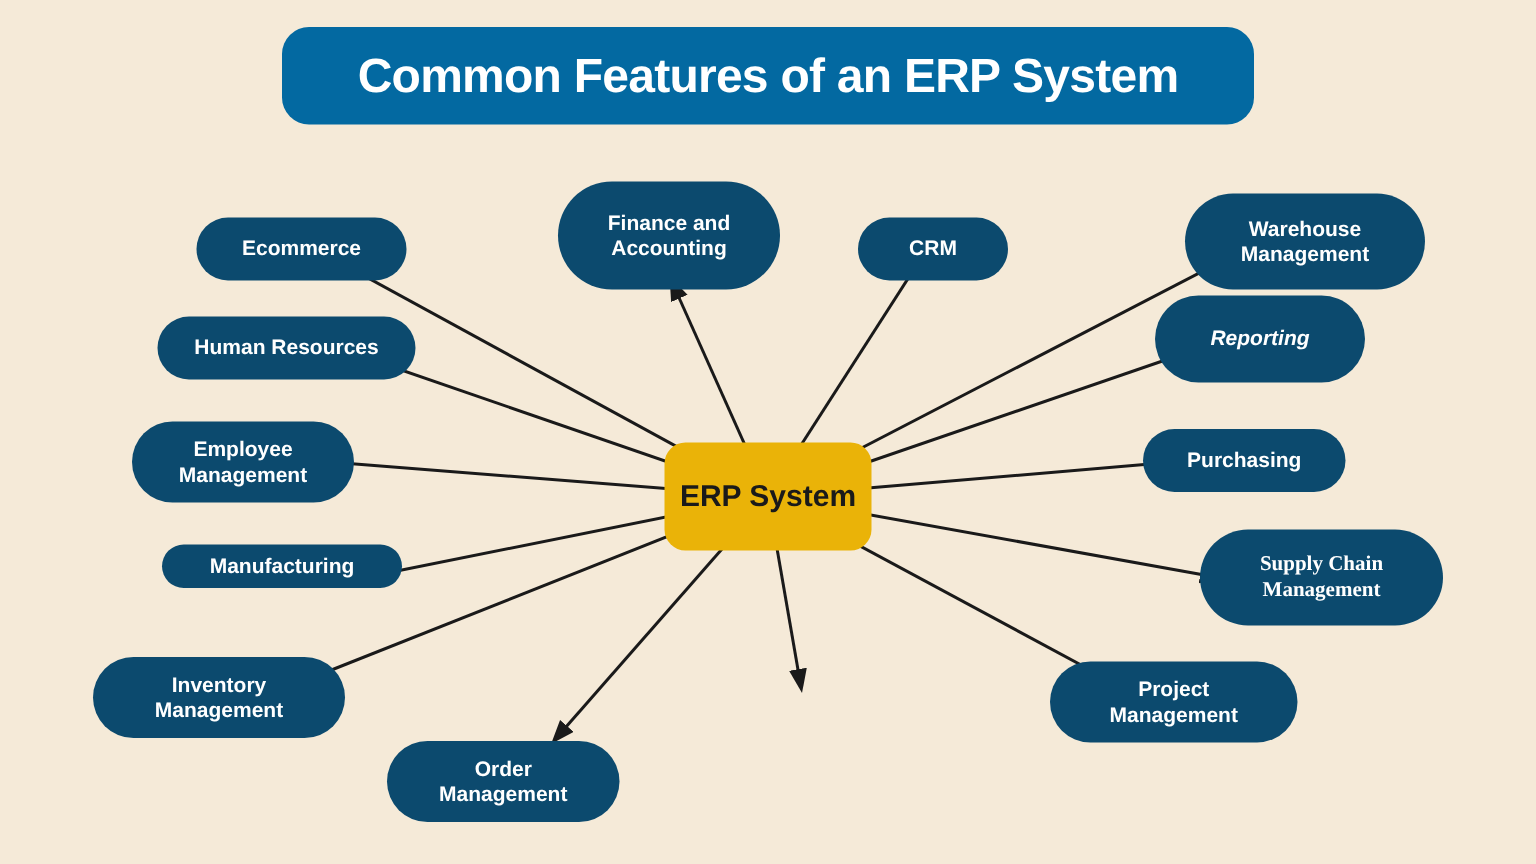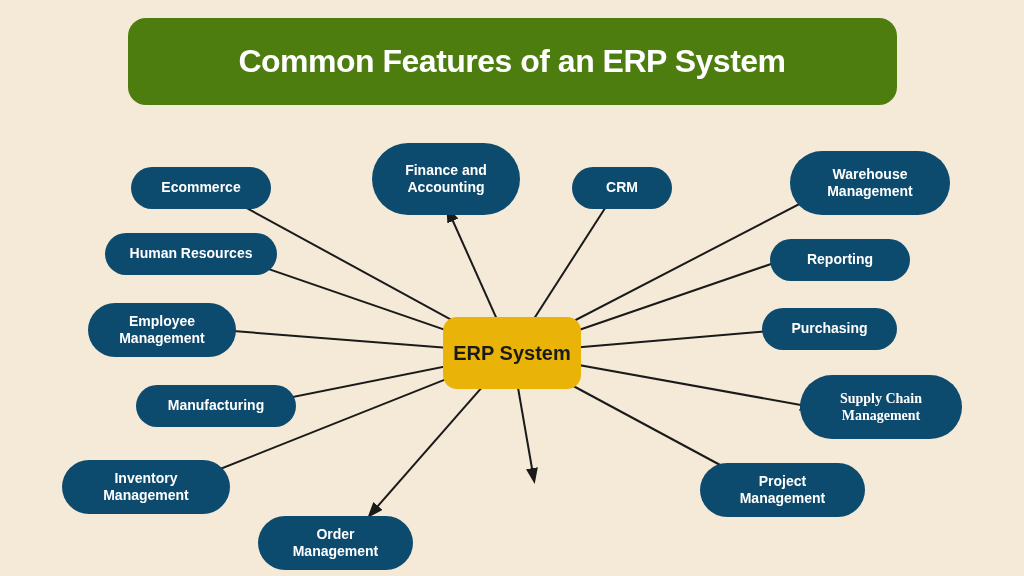--- a/index.html
+++ b/index.html
@@ -6,25 +6,25 @@
     body {
       width: 1024px;
       height: 576px;
       background-color: #f5ead8;
       font-family: 'Arial Black', 'Arial Bold', Arial, sans-serif;
       overflow: hidden;
       position: relative;
     }
 
     .title-banner {
-      background-color: #4d7c0f;
+      background-color: #0369a1;
       border-radius: 18px;
       margin: 18px auto 0;
-      width: 769px;
-      padding: 25px 30px;
+      width: 648px;
+      padding: 14px 30px;
       text-align: center;
     }
     .title-banner h1 {
       color: white;
       font-size: 32px;
       font-weight: 900;
       letter-spacing: -0.5px;
     }
 
     .diagram-area {
@@ -85,24 +85,24 @@
       height: 100%;
       z-index: 1;
     }
 
     
     #node-ecommerce       { left: 131px; top: 52px;  width: 140px; height: 42px; }
     #node-crm             { left: 572px; top: 52px;  width: 100px; height: 42px; }
     #node-warehouse       { left: 790px; top: 36px;  width: 160px; height: 64px; }
     #node-finance         { left: 372px; top: 28px;  width: 148px; height: 72px; }
     #node-hr              { left: 105px; top: 118px; width: 172px; height: 42px; }
-    #node-reporting       { left: 770px; top: 124px; width: 140px; height: 42px; }
+    #node-reporting       { left: 770px; top: 104px; width: 140px; height: 58px; font-style: italic; }
     #node-employee        { left: 88px;  top: 188px; width: 148px; height: 54px; }
     #node-purchasing      { left: 762px; top: 193px; width: 135px; height: 42px; }
-    #node-manufacturing   { left: 136px; top: 270px; width: 160px; height: 42px; }
+    #node-manufacturing   { left: 108px; top: 270px; width: 160px; height: 29px; }
     #node-supplychain     { left: 800px; top: 260px; width: 162px; height: 64px; font-family: Liberation Serif, serif; }
     #node-inventory       { left: 62px;  top: 345px; width: 168px; height: 54px; }
     #node-project         { left: 700px; top: 348px; width: 165px; height: 54px; }
     #node-order           { left: 258px; top: 390px; width: 155px; height: 54px; margin-top: 11px; }
     #node-sales           { left: 450px; top: 365px; width: 168px; height: 42px; }
   </style>
 </head>
 <body>
 
 <div class="title-banner">

